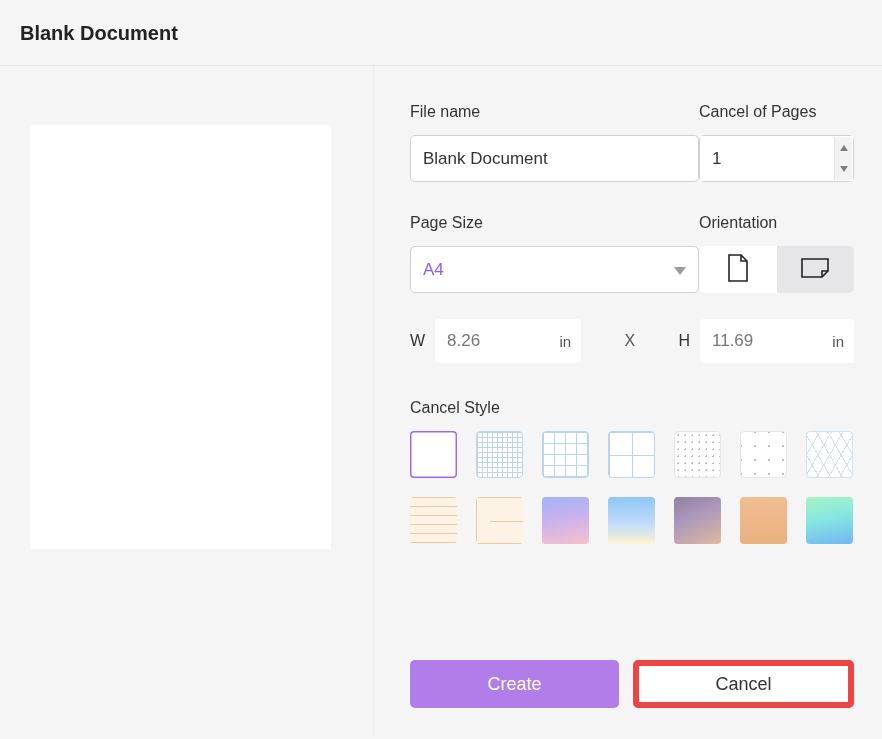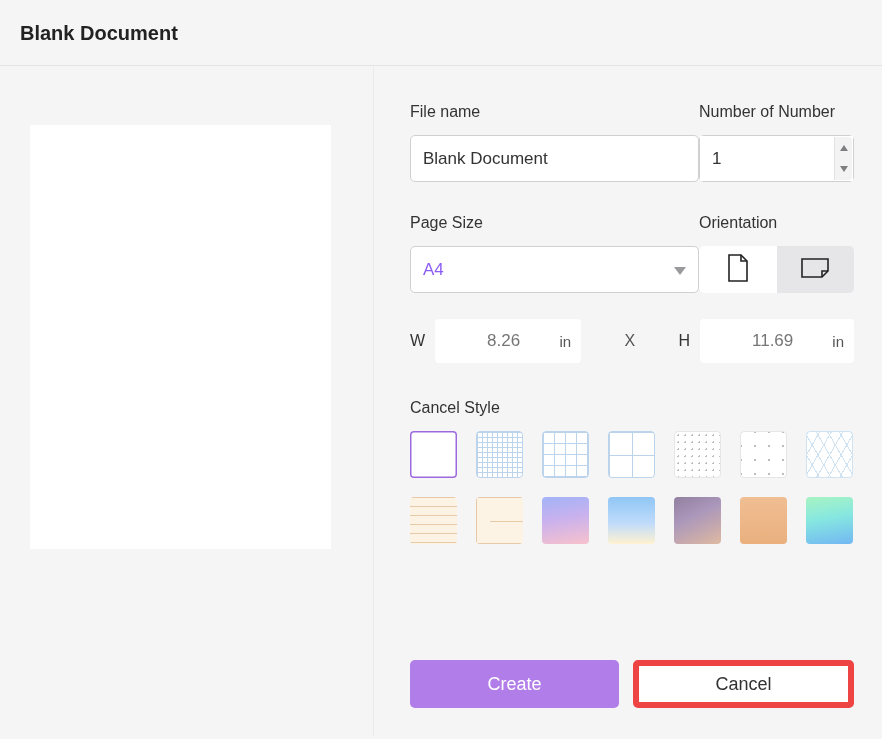--- a/index.html
+++ b/index.html
@@ -23,21 +23,21 @@
     .spinner svg { width:8px; height:6px; }
     .select-wrap { position: relative; height: 47px; border: 1px solid #d0d0d1; border-radius: 5px; background:#fff; display:flex; align-items:center; padding: 0 12px; cursor:pointer; }
     .select-val { font-size: 17px; color:#8b5cf6; flex:1; }
     .select-caret { color:#9a9a9c; }
     .orient-group { display:flex; gap:0; background:#e6e6e8; border-radius:5px; overflow:hidden; height:47px; width:155px; }
     .orient-btn { flex:1; display:flex; align-items:center; justify-content:center; cursor:pointer; }
     .orient-btn.active { background:#fff; }
     .dim-row { display:flex; align-items:center; gap:10px; margin-top:-6px; margin-bottom: 36px; }
     .dim-label { font-size:16px; color:#333; }
     .dim-input-wrap { position:relative; width:146px; height:44px; background:#fff; border-radius:4px; display:flex; align-items:center; padding:0 10px 0 12px; }
-    .dim-input { border:none; outline:none; width:100%; font-size:17px; color:#4d7c0f;margin-left:40px; }
+    .dim-input { border:none; outline:none; width:100%; font-size:17px; color:#4d7c0f; }
     .dim-unit { font-size:15px; color:#555; }
     .dim-x { color:#555; font-size:16px; text-align:center; flex:1; }
     .swatches { display:grid; grid-template-columns: repeat(7, 47px); grid-auto-rows:47px; gap:19px; margin-top: 2px; }
     .swatch { width:47px; height:47px; border-radius:4px; background:#fff; cursor:pointer; position:relative; overflow:hidden; }
     .swatch.selected { box-shadow: inset 0 0 0 1.5px #9c6ade; }
     .sm-lines { background-image: linear-gradient(#bcd4eb 1px, transparent 1px), linear-gradient(90deg, #bcd4eb 1px, transparent 1px); background-size: 5px 5px; border:1px solid #bcd4eb;}
     .md-lines { background-image: linear-gradient(#bcd4eb 1px, transparent 1px), linear-gradient(90deg, #bcd4eb 1px, transparent 1px); background-size: 11px 11px; border:1px solid #bcd4eb;}
     .lg-lines { background-image: linear-gradient(#bcd4eb 1px, transparent 1px), linear-gradient(90deg, #bcd4eb 1px, transparent 1px); background-size: 23px 23px; border:1px solid #bcd4eb;}
     .sm-dots { background-image: radial-gradient(#bdbdbf 1px, transparent 1px); background-size: 7px 7px; border:1px solid #e6e6e8;}
     .lg-dots { background-image: radial-gradient(#bdbdbf 1px, transparent 1px); background-size: 14px 14px; border:1px solid #e6e6e8; background-position: 7px 7px;}
@@ -72,21 +72,21 @@
   </div>
 
   <div class="form-col">
 
     <div class="row">
       <div class="field" style="flex: 1 1 277px;">
         <label class="field-label">File name</label>
         <input class="text-input" type="text" value="Blank Document" style="">
       </div>
       <div class="field" style="flex: 0 0 155px;">
-        <label class="field-label">Number of Number</label>
+        <label class="field-label">Cancel of Pages</label>
         <div class="number-wrap number-box">
           <input class="number-input" type="text" value="1" style="">
           <div class="spinner">
             <div>
                 <svg viewBox="0 0 8 6">
                   <path d="M0 6 L4 0 L8 6 Z" fill="currentColor"></path>
                 </svg>
               </div>
             <div>
                 <svg viewBox="0 0 8 6">

